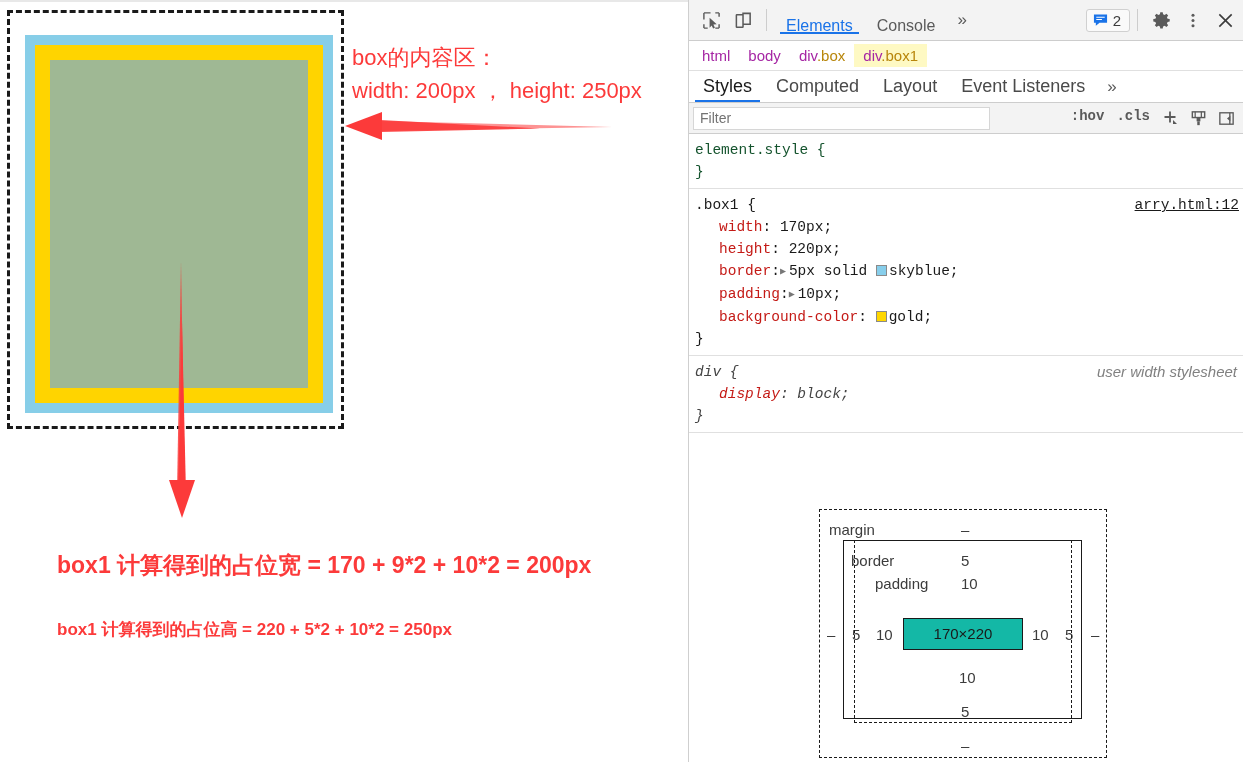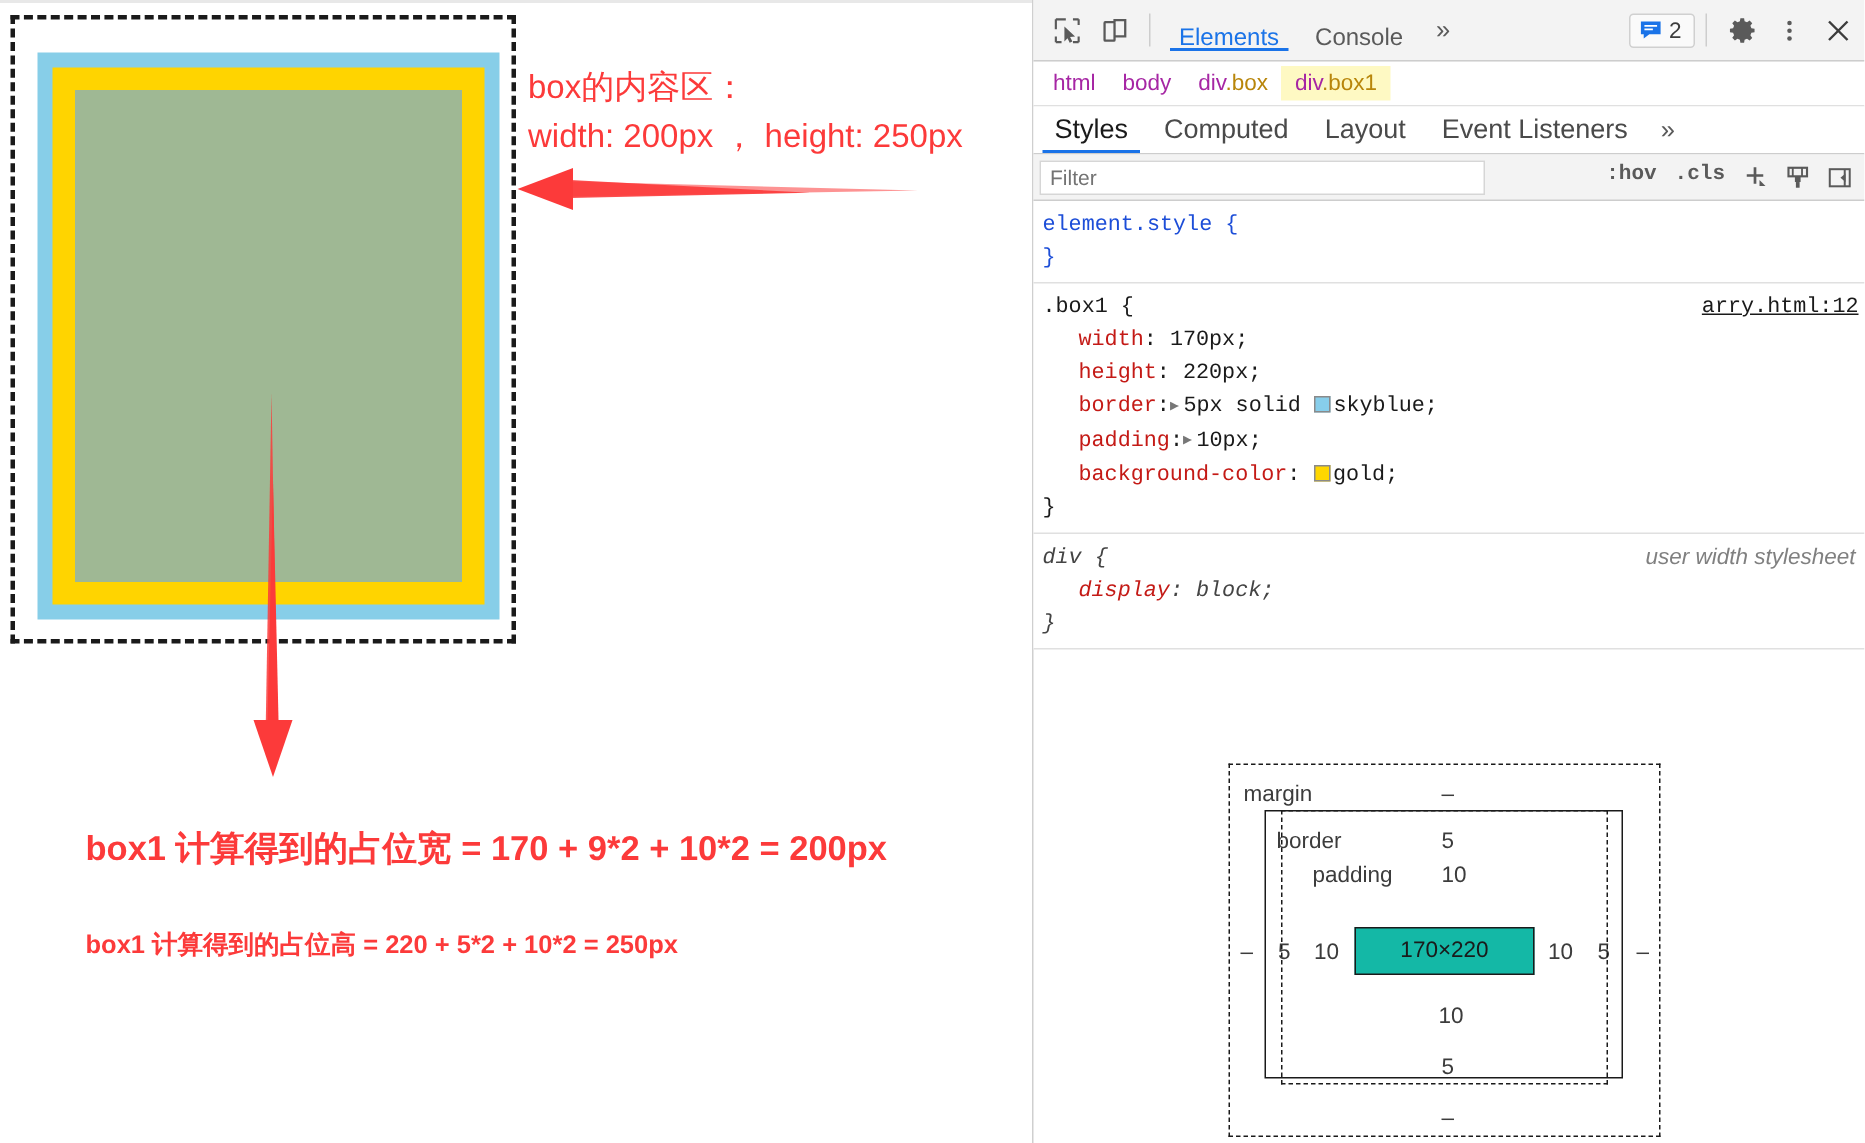--- a/index.html
+++ b/index.html
@@ -171,21 +171,21 @@
 
   
   #styles-content {
     font-family: "Liberation Mono", monospace;
     font-size: 14.5px;
     line-height: 22px;
     color: #1a1a1a;
     background: #ffffff;
   }
   .rule-block { padding: 5px 0 5px 6px; border-bottom: 1px solid #e0e0e0; position: relative; }
-  .sel-gray { color: #1d4ed8; }
+  .sel-gray { color: #14532d; }
   .prop { color: #c41a16; }
   .val  { color: #1a1a1a; }
   .src-link {
     position: absolute; right: 4px; top: 5px;
     color: #1a1a1a; text-decoration: underline; cursor: pointer;
     font-family: "Liberation Mono", monospace; font-size: 14.5px;
   }
   .ua-label {
     position: absolute; right: 6px; top: 5px;
     color: #808080; font-style: italic;

